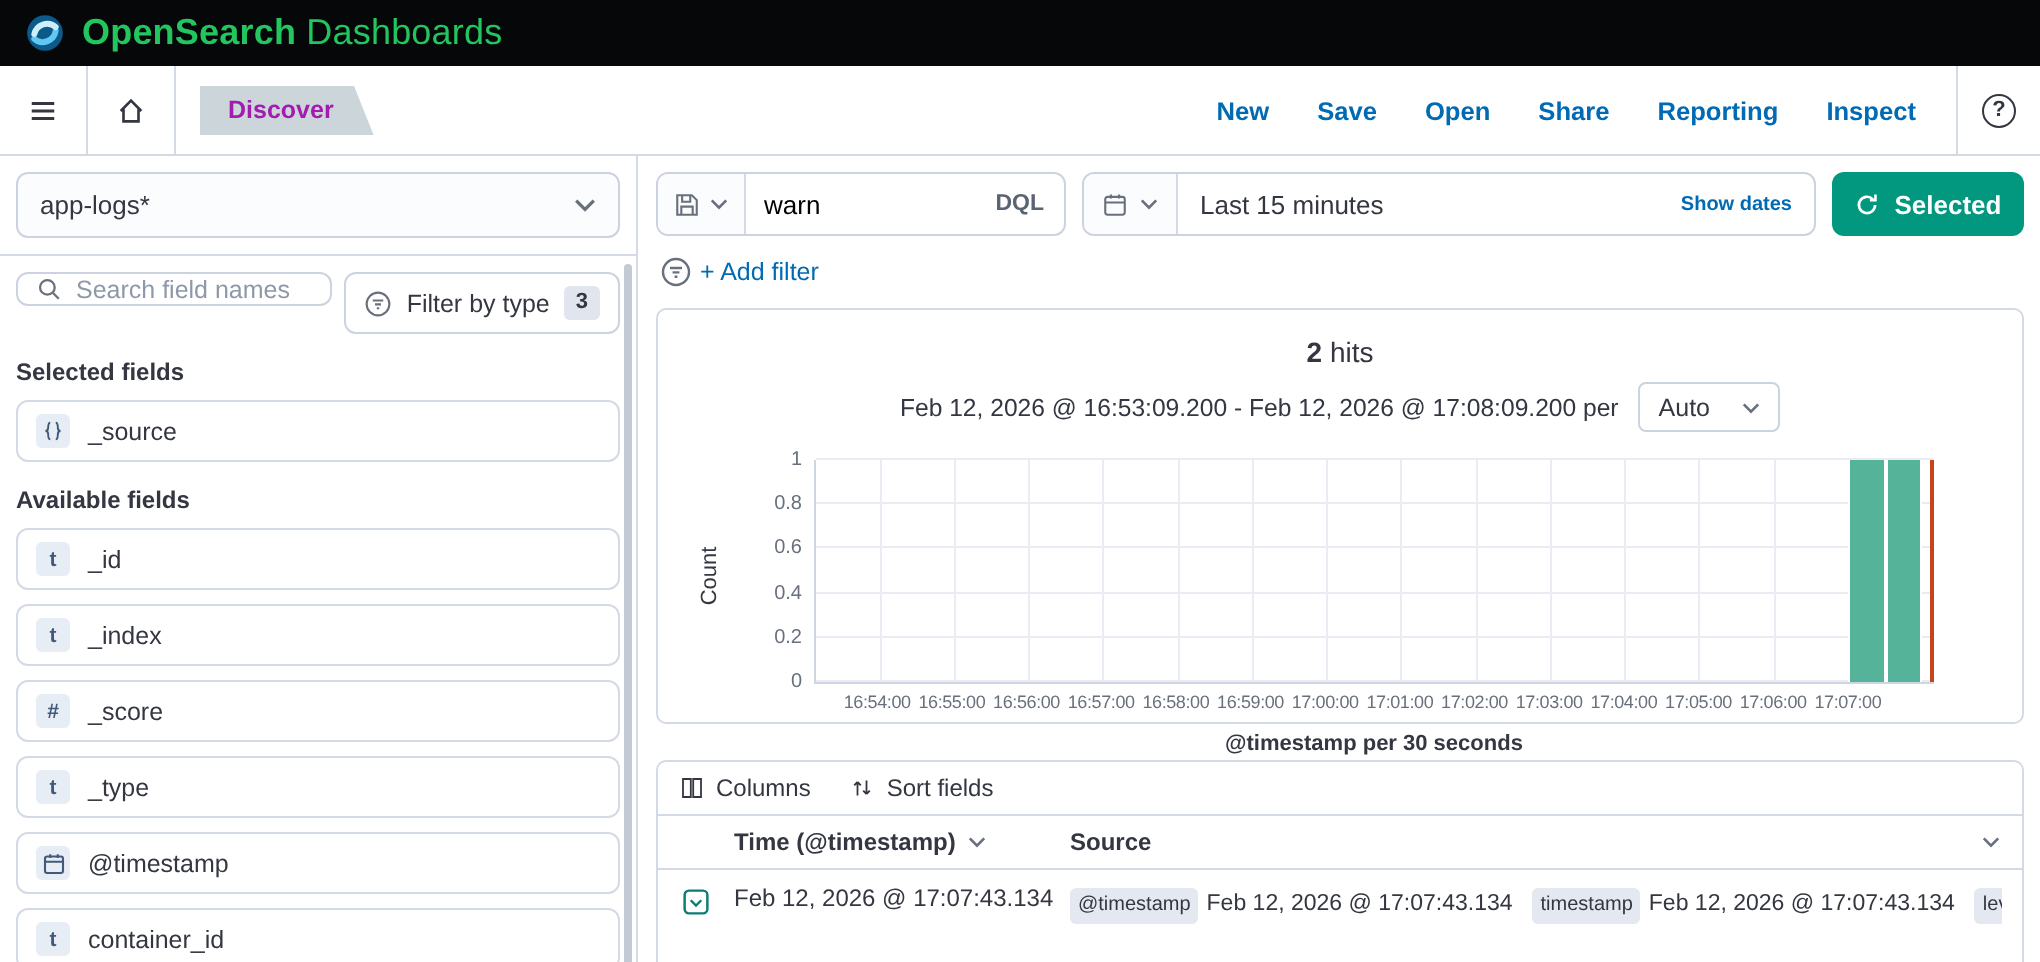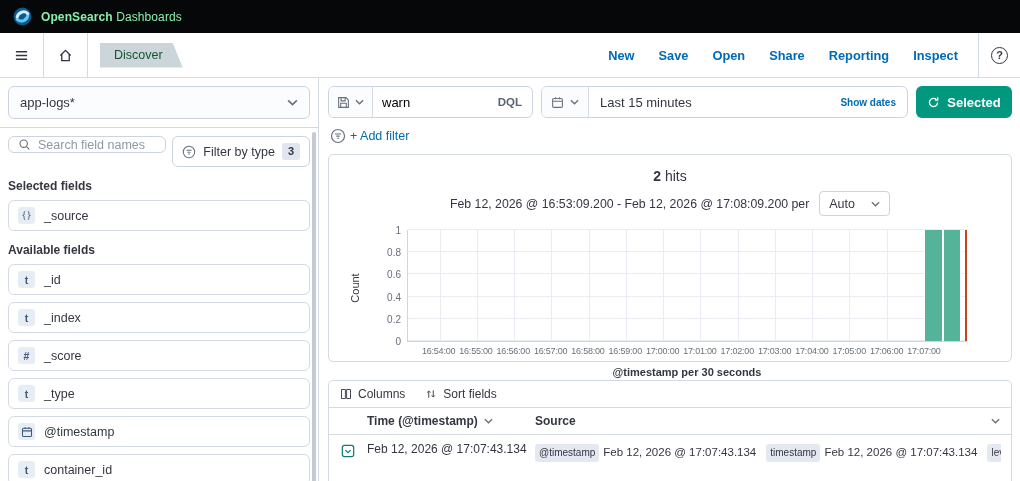--- a/index.html
+++ b/index.html
@@ -2,27 +2,27 @@
 <html><head>
 <meta charset="utf-8">
 <style>
   *{margin:0;padding:0;box-sizing:border-box}
   html,body{width:1020px;height:481px;overflow:hidden}
   body{font-family:"Liberation Sans","DejaVu Sans",sans-serif;font-size:13px;color:#343741;background:#fff;position:relative}
   svg{display:block}
 
   
   .topbar{position:absolute;top:0;left:0;width:100%;height:33px;background:#060708;display:flex;align-items:center;gap:9px;padding:0 13px;z-index:5}
-  .brand{color:#86efac;font-size:12px;letter-spacing:.1px}
+  .brand{color:#22c55e;font-size:18px;letter-spacing:.1px}
   .brand b{font-weight:700}
 
   
   .navbar{position:absolute;top:33px;left:0;width:100%;height:45px;background:#fff;border-bottom:1px solid #d3dae6;display:flex;align-items:center;z-index:4}
   .nav-btn{height:100%;width:44px;display:flex;align-items:center;justify-content:center;border-right:1px solid #d3dae6;cursor:pointer;background:#fff}
-  .breadcrumb{margin-left:12px;background:#ccd6da;color:#14532d;font-size:12.5px;font-weight:400;height:25px;line-height:25px;padding:0 20px 0 14px;clip-path:polygon(0 0,calc(100% - 10px) 0,100% 100%,0 100%)}
+  .breadcrumb{margin-left:12px;background:#ccd6da;color:#a21caf;font-size:12.5px;font-weight:700;height:25px;line-height:25px;padding:0 20px 0 14px;clip-path:polygon(0 0,calc(100% - 10px) 0,100% 100%,0 100%)}
   .nav-right{margin-left:auto;display:flex;align-items:center;height:100%}
   .nav-actions{display:flex;align-items:center;gap:24px;padding:0 20px}
   .nav-link{color:#006BB4;font-size:12.8px;font-weight:600;cursor:pointer;white-space:nowrap}
   .nav-help{height:100%;width:42px;border-left:1px solid #d3dae6;display:flex;align-items:center;justify-content:center;cursor:pointer}
   .help-circle{width:17px;height:17px;border-radius:50%;border:1.6px solid #343741;font-size:11px;font-weight:700;display:flex;align-items:center;justify-content:center}
 
   
   .sidebar{position:absolute;top:78px;left:0;width:319px;bottom:0;border-right:1px solid #d3dae6;background:#fff}
   .index-row{padding:8px;border-bottom:1px solid #d3dae6}
   .index-select{height:33px;border:1px solid #ccd3e0;border-radius:6px;background:#fbfcfd;display:flex;align-items:center;justify-content:space-between;padding:0 11px;font-size:13px;cursor:pointer}

